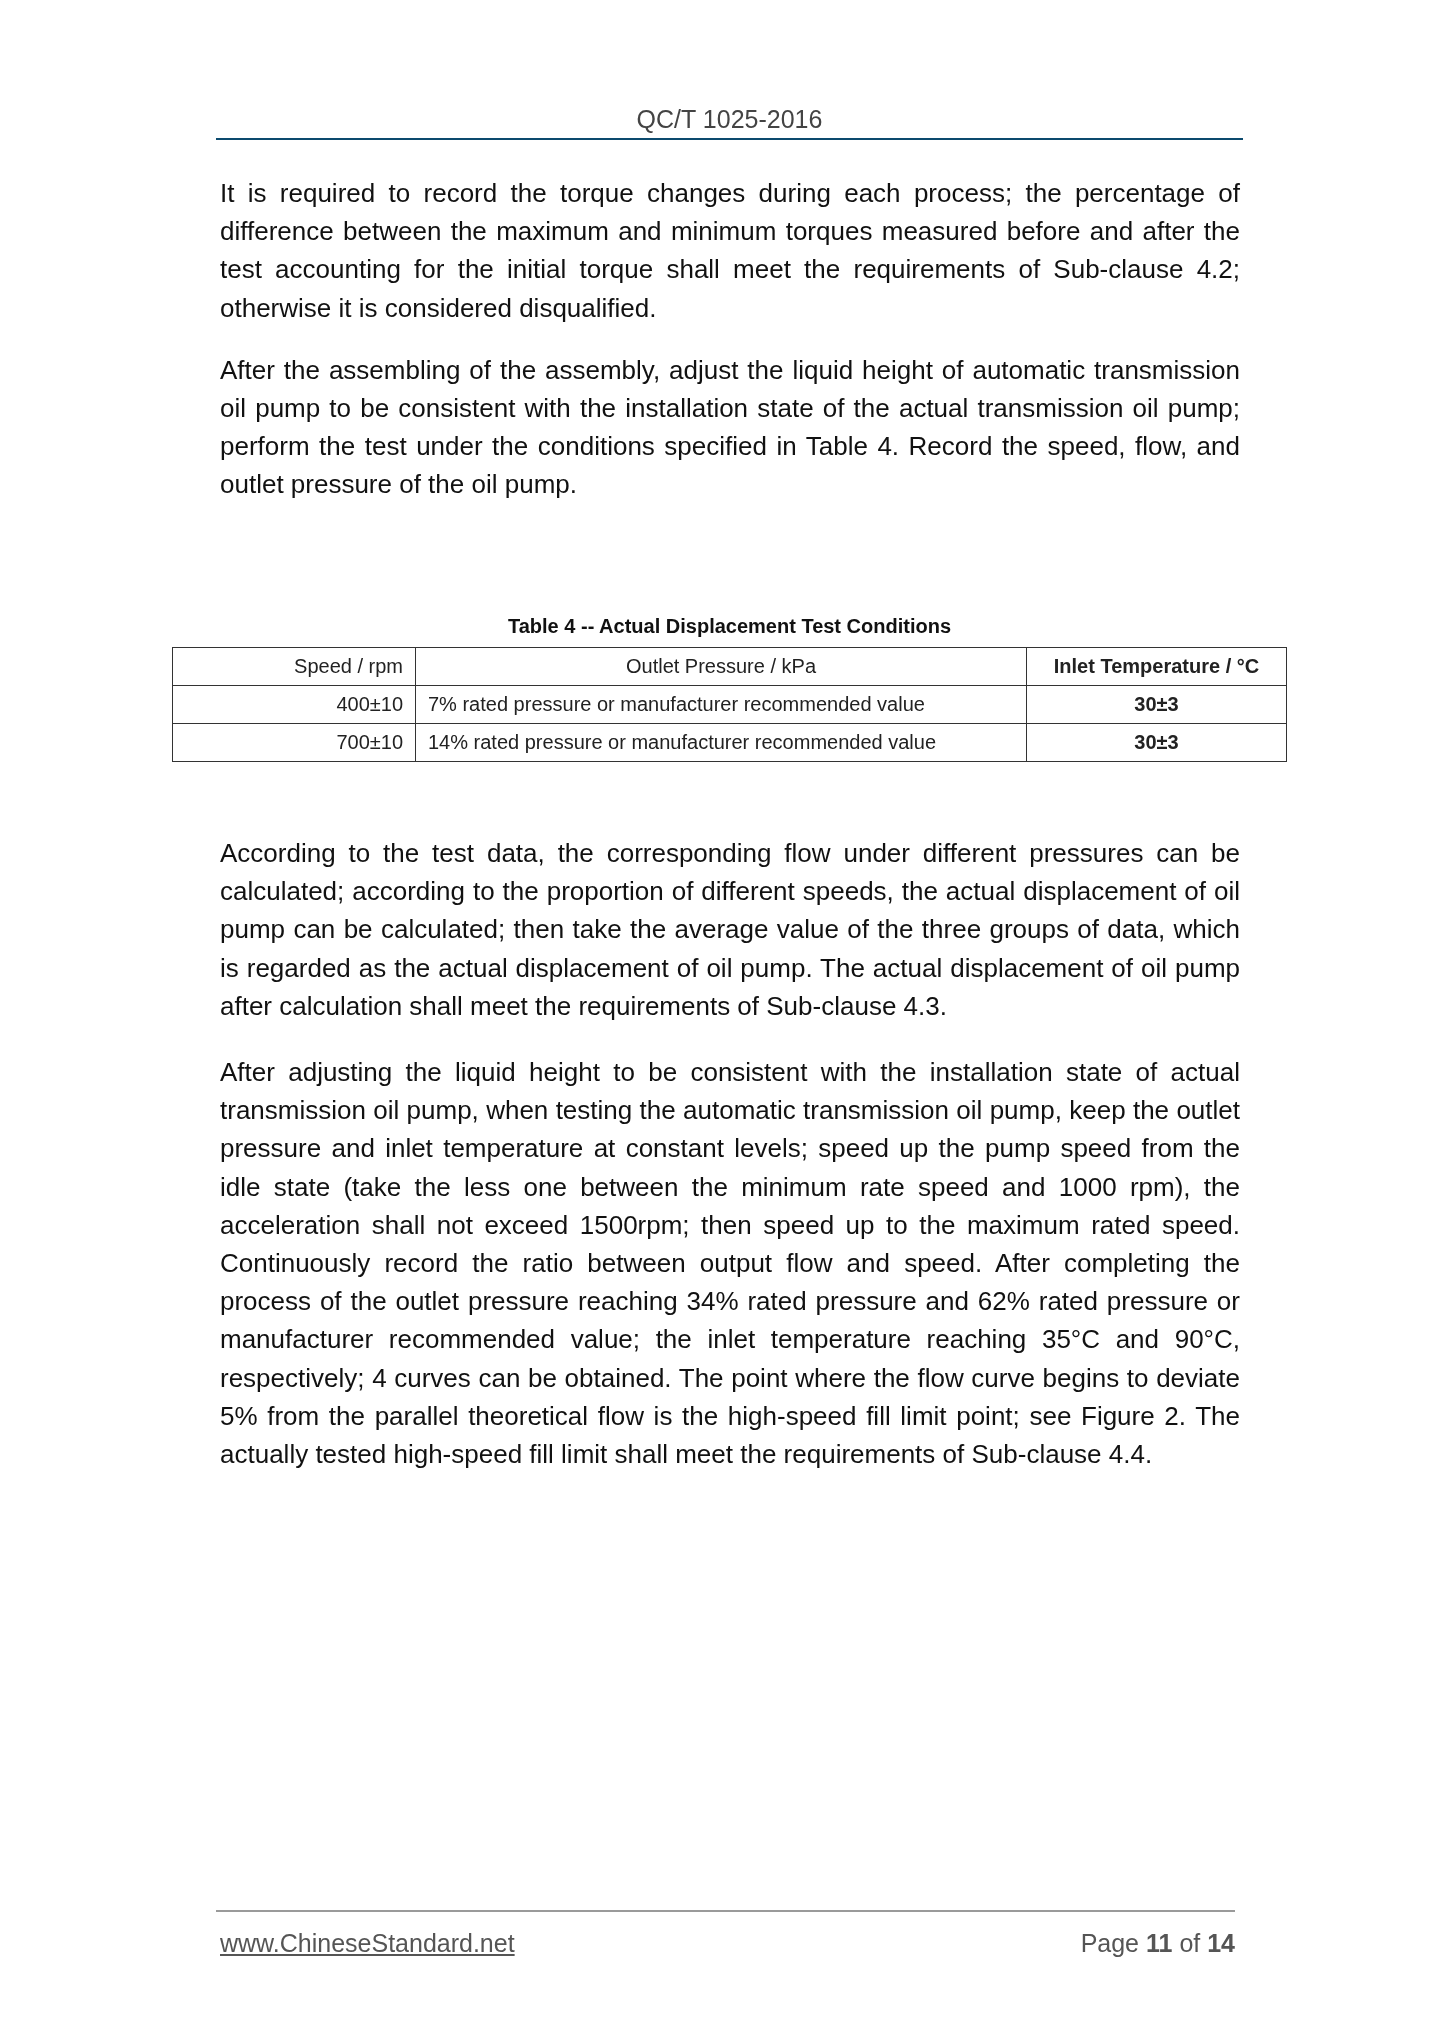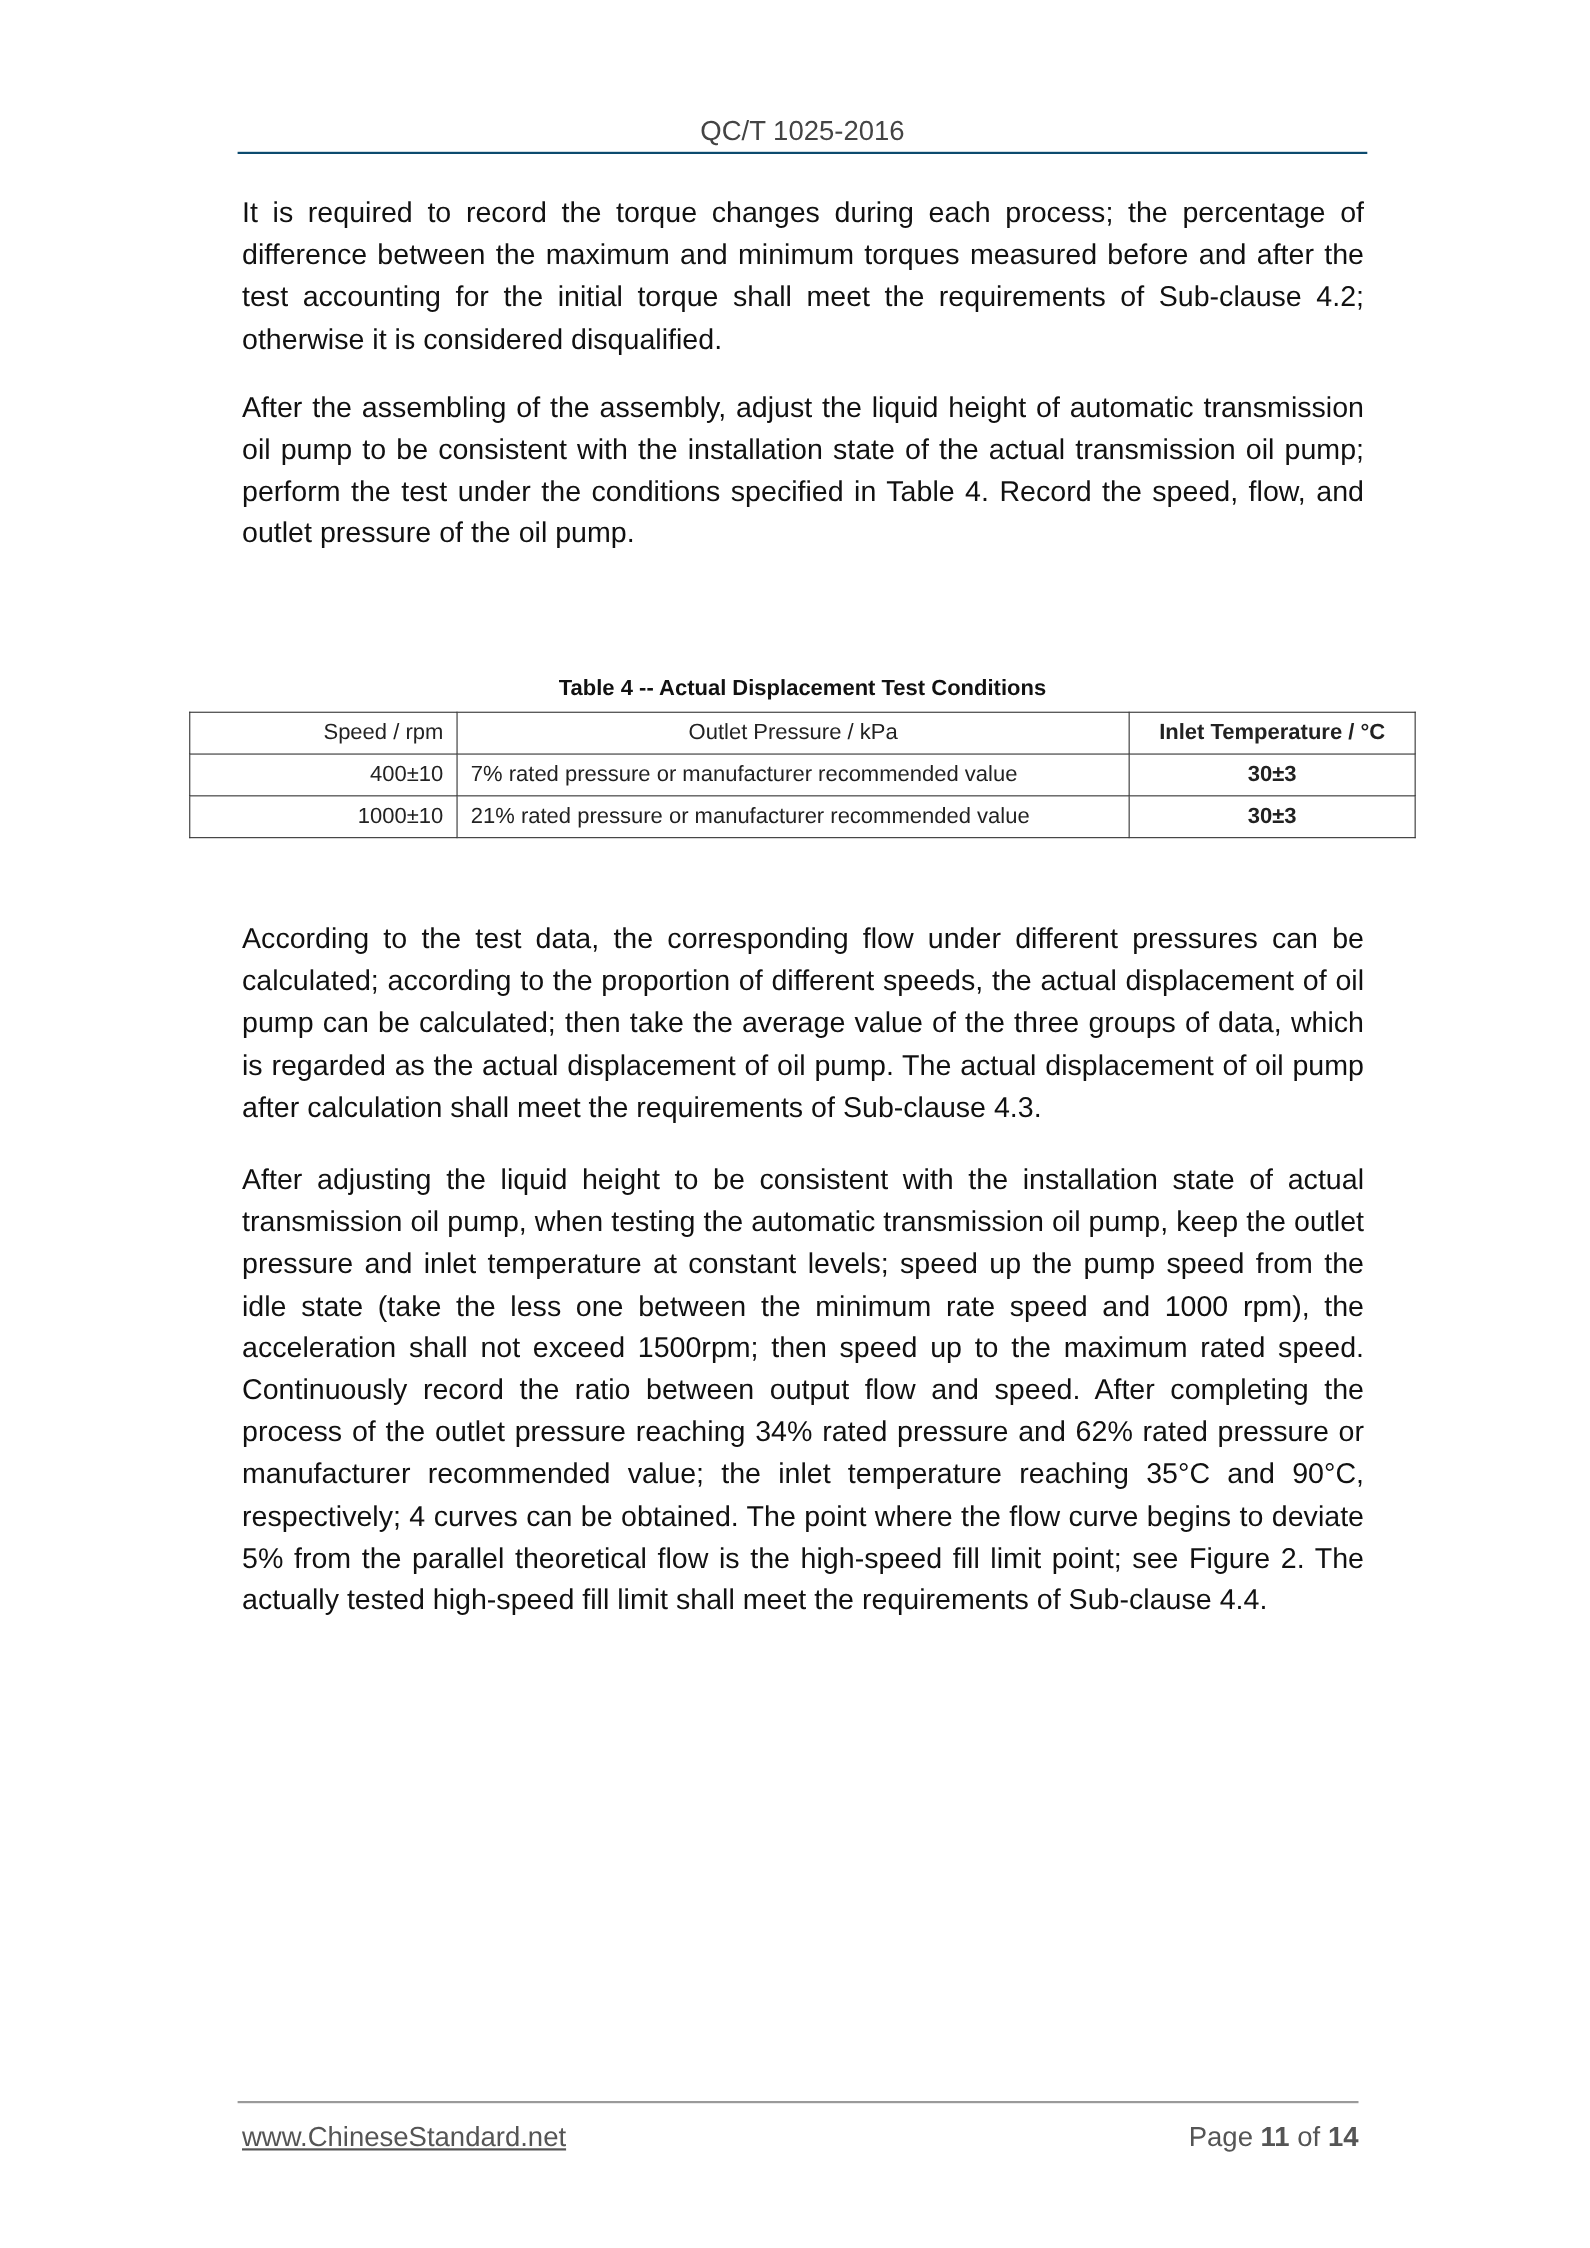--- a/index.html
+++ b/index.html
@@ -145,22 +145,22 @@
       <th class="c-temp">Inlet Temperature / °C</th>
     </tr>
   </thead>
   <tbody>
     <tr>
       <td class="c-speed">400±10</td>
       <td class="c-press">7% rated pressure or manufacturer recommended value</td>
       <td class="c-temp">30±3</td>
     </tr>
     <tr>
-      <td class="c-speed">1000±10</td>
-      <td class="c-press">21% rated pressure or manufacturer recommended value</td>
+      <td class="c-speed">700±10</td>
+      <td class="c-press">14% rated pressure or manufacturer recommended value</td>
       <td class="c-temp">30±3</td>
     </tr>
   </tbody>
 </table>
 
 <div class="content-2">
   <p class="para p3 last-left">According to the test data, the corresponding flow under different pressures can be calculated; according to the proportion of different speeds, the actual displacement of oil pump can be calculated; then take the average value of the three groups of data, which is regarded as the actual displacement of oil pump. The actual displacement of oil pump after calculation shall meet the requirements of Sub-clause 4.3.</p>
 
 
   <p class="para last-left">After adjusting the liquid height to be consistent with the installation state of actual transmission oil pump, when testing the automatic transmission oil pump, keep the outlet pressure and inlet temperature at constant levels; speed up the pump speed from the idle state (take the less one between the minimum rate speed and 1000 rpm), the acceleration shall not exceed 1500rpm; then speed up to the maximum rated speed. Continuously record the ratio between output flow and speed. After completing the process of the outlet pressure reaching 34% rated pressure and 62% rated pressure or manufacturer recommended value; the inlet temperature reaching 35°C and 90°C, respectively; 4 curves can be obtained. The point where the flow curve begins to deviate 5% from the parallel theoretical flow is the high-speed fill limit point; see Figure 2. The actually tested high-speed fill limit shall meet the requirements of Sub-clause 4.4.</p>

